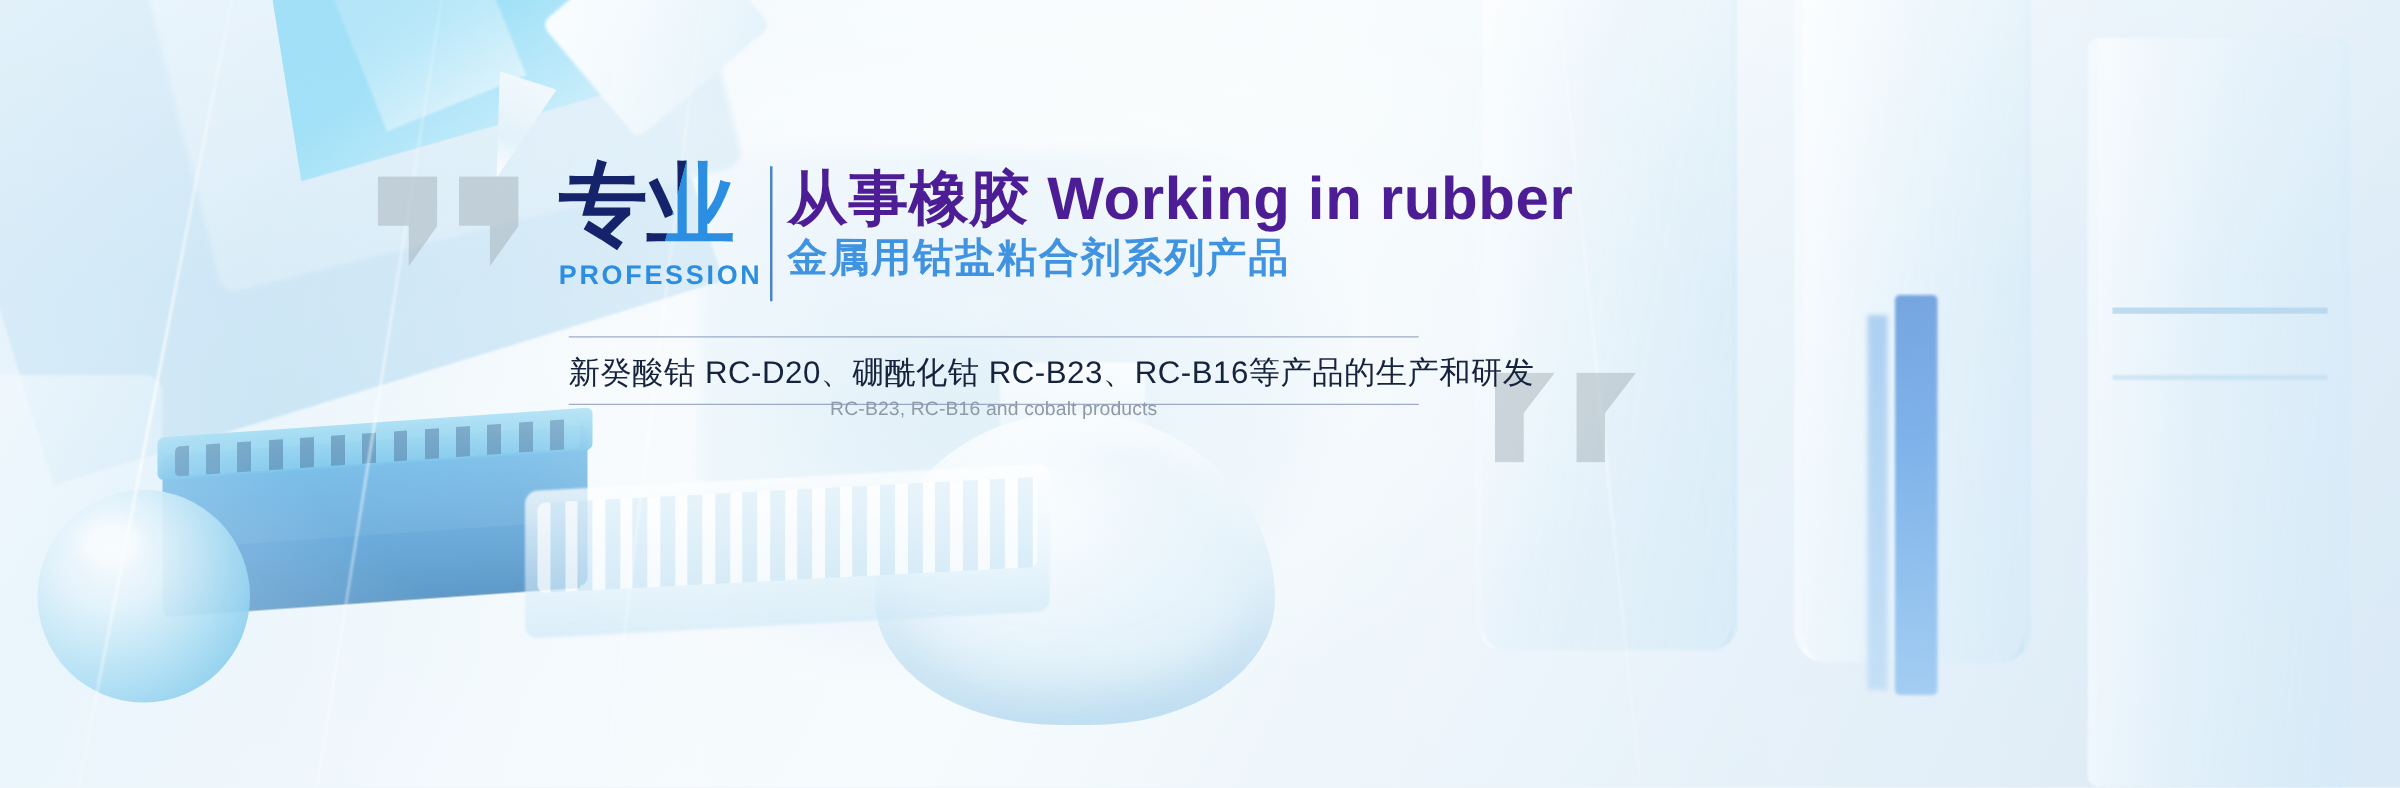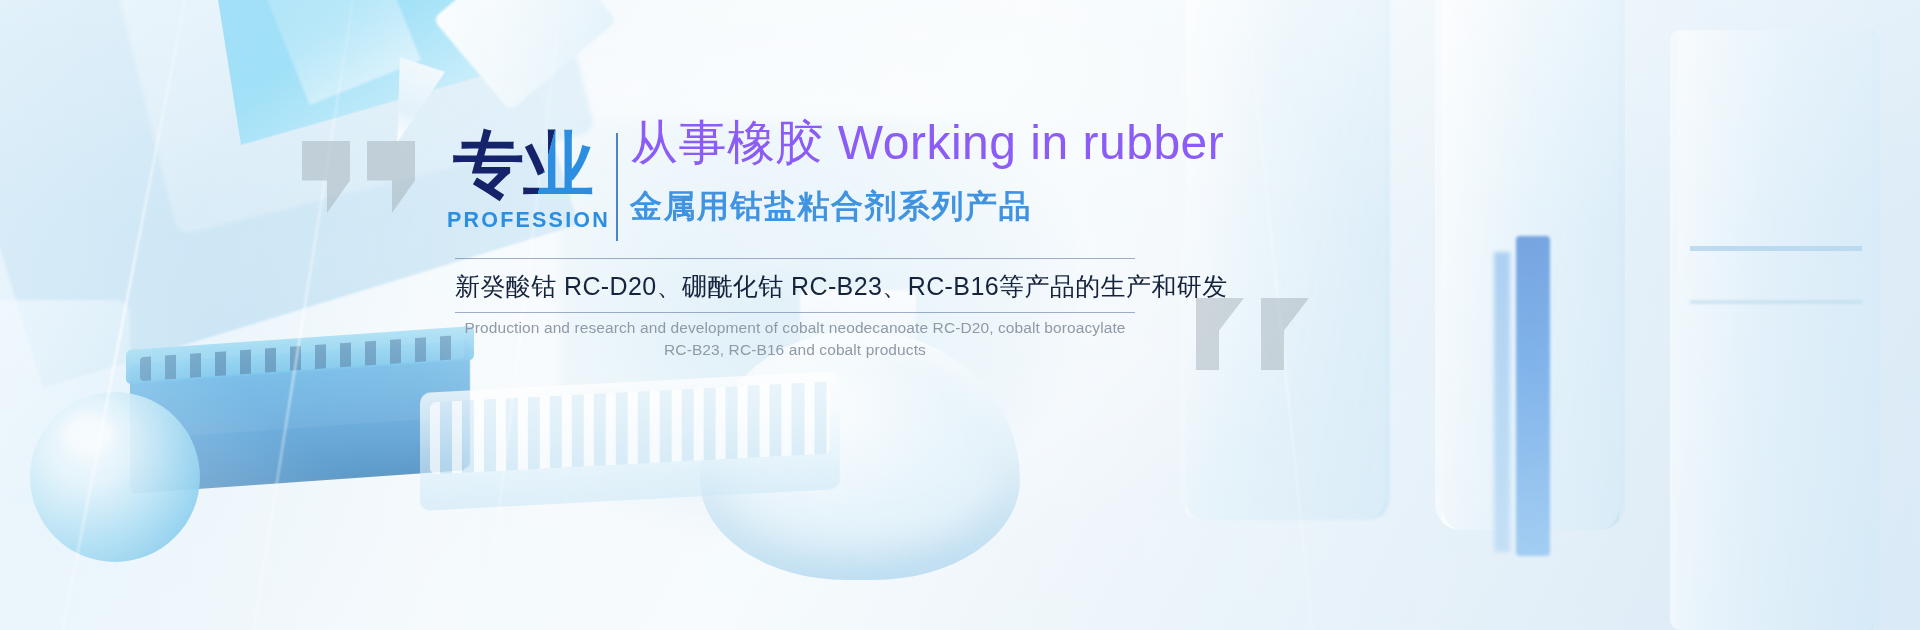--- a/index.html
+++ b/index.html
@@ -242,21 +242,21 @@
     clip-path:polygon(0 0, 100% 0, 48% 45%, 48% 100%, 0 100%, 0 45%);
     background:#9aa6ad;
   }
 
   
   .content{ position:absolute; left:0; top:0; }
 
   
   #logo-block{
     position:absolute; left:447px; top:131px;
-    width:146px; text-align:right;
+    width:146px; text-align:left;
   }
   .logo-cn{
     font-family:"Liberation Sans", sans-serif;
     font-size:71px; font-weight:bold; line-height:.96;
     letter-spacing:-1px;
     white-space:nowrap;
   }
   .logo-cn .c1{ color:#15236b; }
   .logo-cn .c2{
     color:#2b8ee0;
@@ -273,33 +273,33 @@
   
   #logo-divider{
     position:absolute; left:616px; top:133px;
     width:2px; height:108px;
     background:#2f6ec4;
     opacity:.85;
   }
 
   
   #headline-1{
-    position:absolute; left:630px; top:117px;
-    font-size:48px; font-weight:normal; color:#8b5cf6;
+    position:absolute; left:630px; top:134px;
+    font-size:48px; font-weight:bold; color:#4c1d95;
     letter-spacing:.5px; white-space:nowrap; line-height:1.08;
   }
   #headline-2{
     position:absolute; left:630px; top:189px;
     font-size:32px; font-weight:bold; color:#3f93e0;
     letter-spacing:1.5px; white-space:nowrap; line-height:1.08;
   }
 
   
   #subtitle-wrap{
-    position:absolute; left:455px; top:258px;
+    position:absolute; left:455px; top:269px;
     width:680px;
   }
   .rule{ height:1px; background:#5a6d99; opacity:.55; }
   #subtitle{
     text-align:center;
     font-size:25px; color:#16233d;
     letter-spacing:.4px;
     padding:11px 0 9px;
     white-space:nowrap;
   }
@@ -378,18 +378,17 @@
     <div id="headline-1">从事橡胶 Working in rubber</div>
     <div id="headline-2">金属用钴盐粘合剂系列产品</div>
 
     <div id="subtitle-wrap">
       <div class="rule"></div>
       <div id="subtitle">新癸酸钴 RC-D20、硼酰化钴 RC-B23、RC-B16等产品的生产和研发</div>
       <div class="rule"></div>
     </div>
 
     <div id="eng-desc">
-      <span>Production and research and development of cobalt neodecanoate RC-D20, cobalt boroacylate</span>
       <span class="l2">RC-B23, RC-B16 and cobalt products</span>
     </div>
 
   </div>
 </div>
 
 </body></html>

